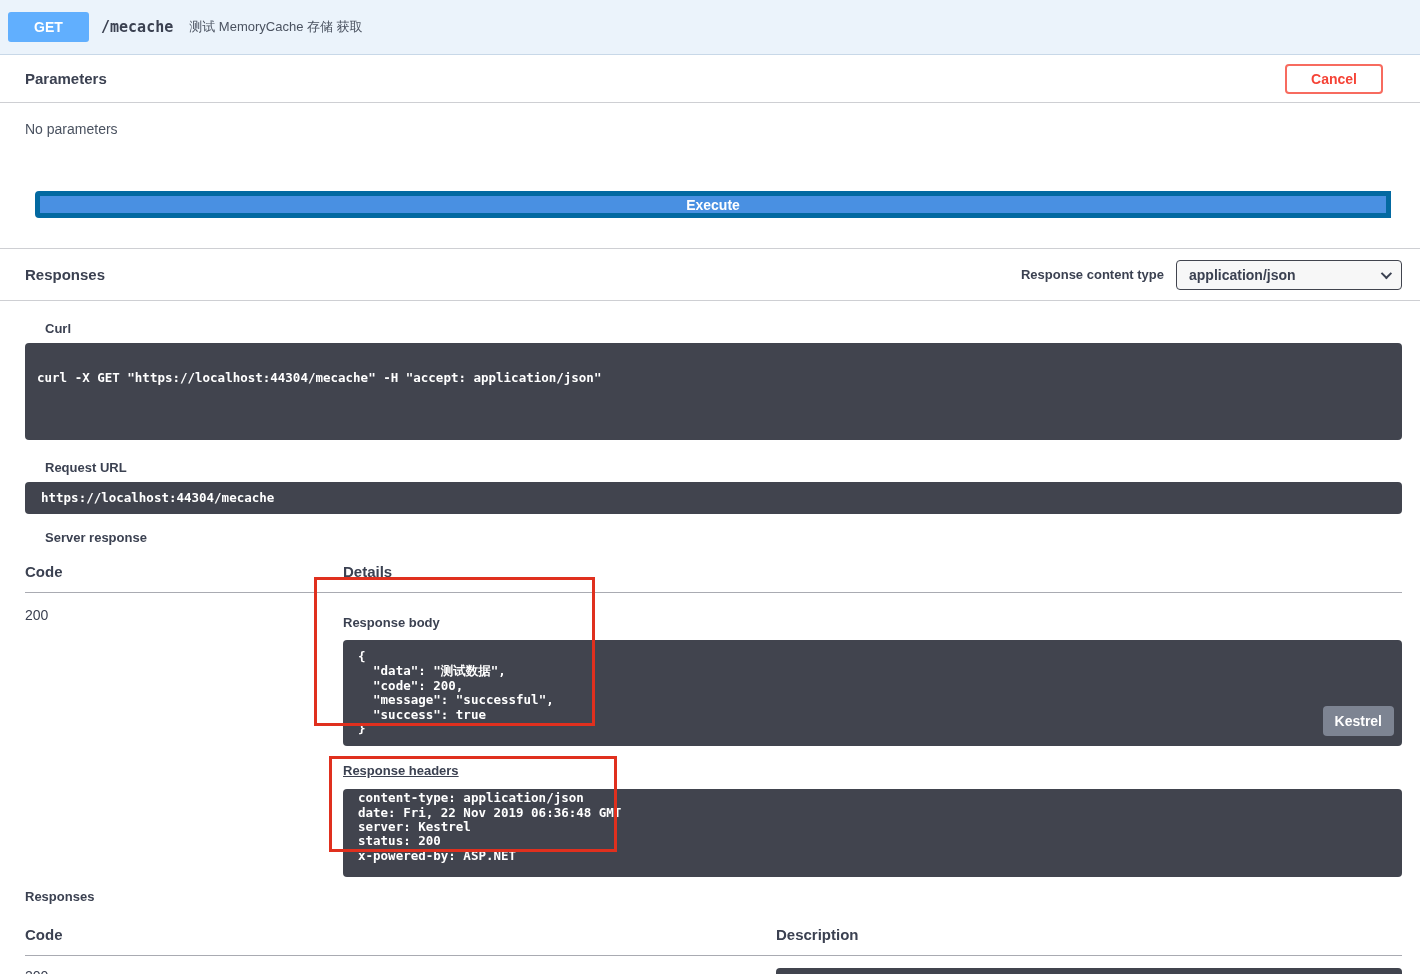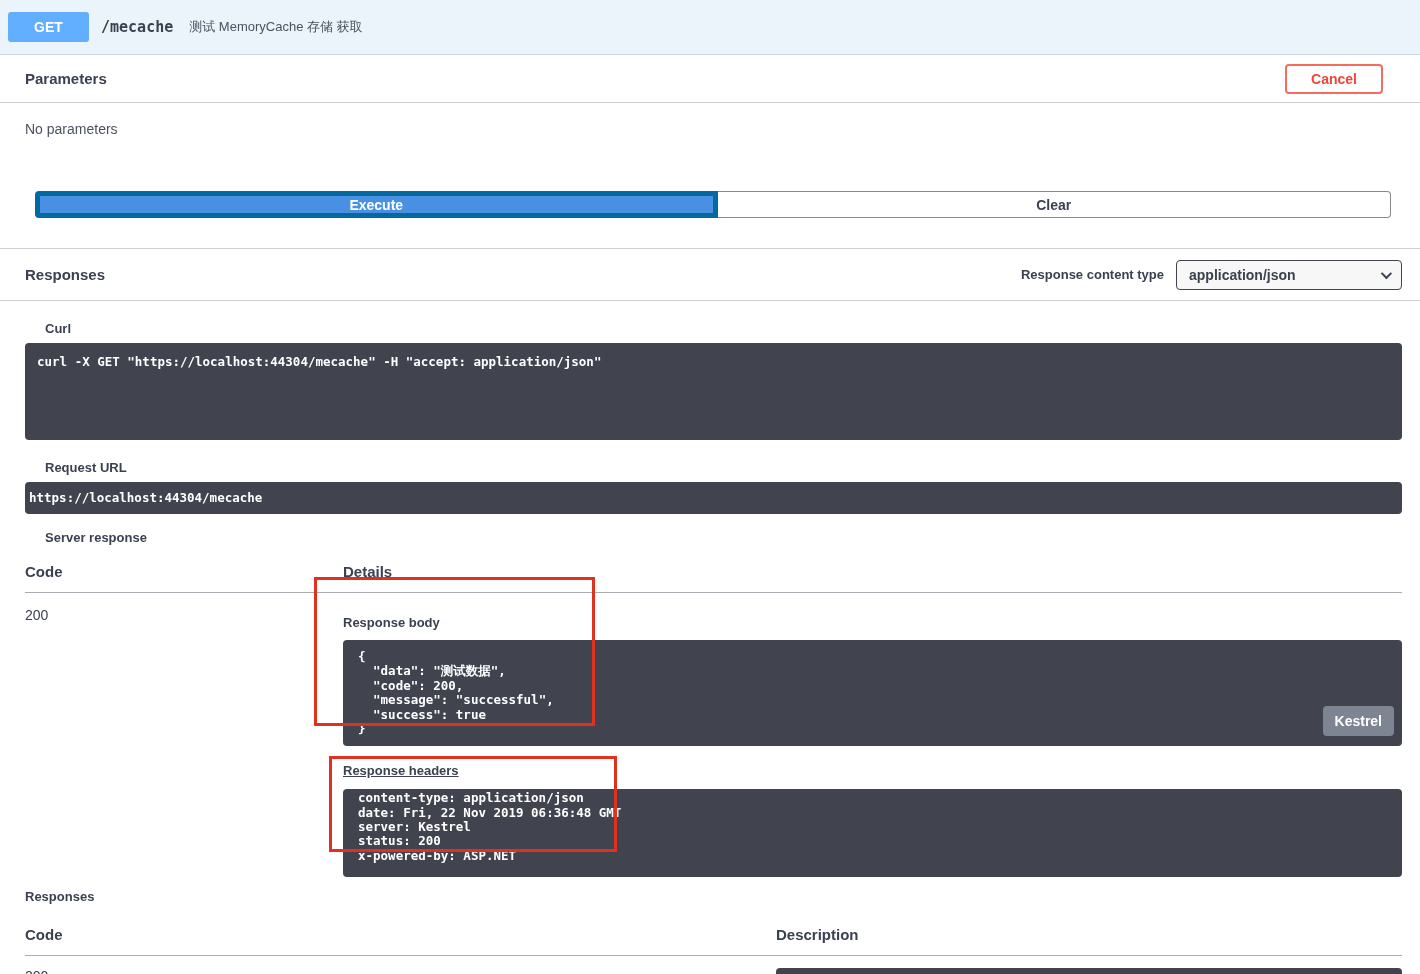--- a/index.html
+++ b/index.html
@@ -148,23 +148,23 @@
     background: #41444e;
     color: #fff;
     border-radius: 4px;
     font-family: "DejaVu Sans Mono", "Liberation Mono", monospace;
     font-weight: 700;
     font-size: 12.5px;
     line-height: 1.15;
     white-space: pre-wrap;
     word-break: break-all;
   }
-  .curl-block { height: 97px; padding: 12px 12px; }
+  .curl-block { height: 97px; padding: 28px 12px; }
   .url-wrap { margin-top: 20px; }
-  .url-block { height: 32px; padding: 9px 4px; }
+  .url-block { height: 32px; padding: 9px 16px; }
   .server-response-label { margin-top: 16px; margin-bottom: 0; }
 
   table { width: 100%; border-collapse: collapse; }
   .live-table { margin-top: 10px; }
   .live-table th {
     text-align: left;
     font-size: 15px;
     font-weight: bold;
     padding: 8px 0 12px 0;
     border-bottom: 1px solid rgba(59,65,81,.25);
@@ -234,21 +234,20 @@
 
   <div class="params-header">
     <span class="section-title">Parameters</span>
     <button class="cancel-btn">Cancel</button>
   </div>
 
   <div class="no-params">No parameters</div>
 
   <div class="execute-wrapper">
     <button class="execute-btn">Execute</button>
-    <button class="clear-btn">Clear</button>
   </div>
 
   <div class="responses-section">
     <div class="responses-header">
       <span class="section-title">Responses</span>
       <div class="content-type-wrap">
         <span class="content-type-label">Response content type</span>
         <div class="select-box">
           <span>application/json</span>
           <span class="chevron"></span>

